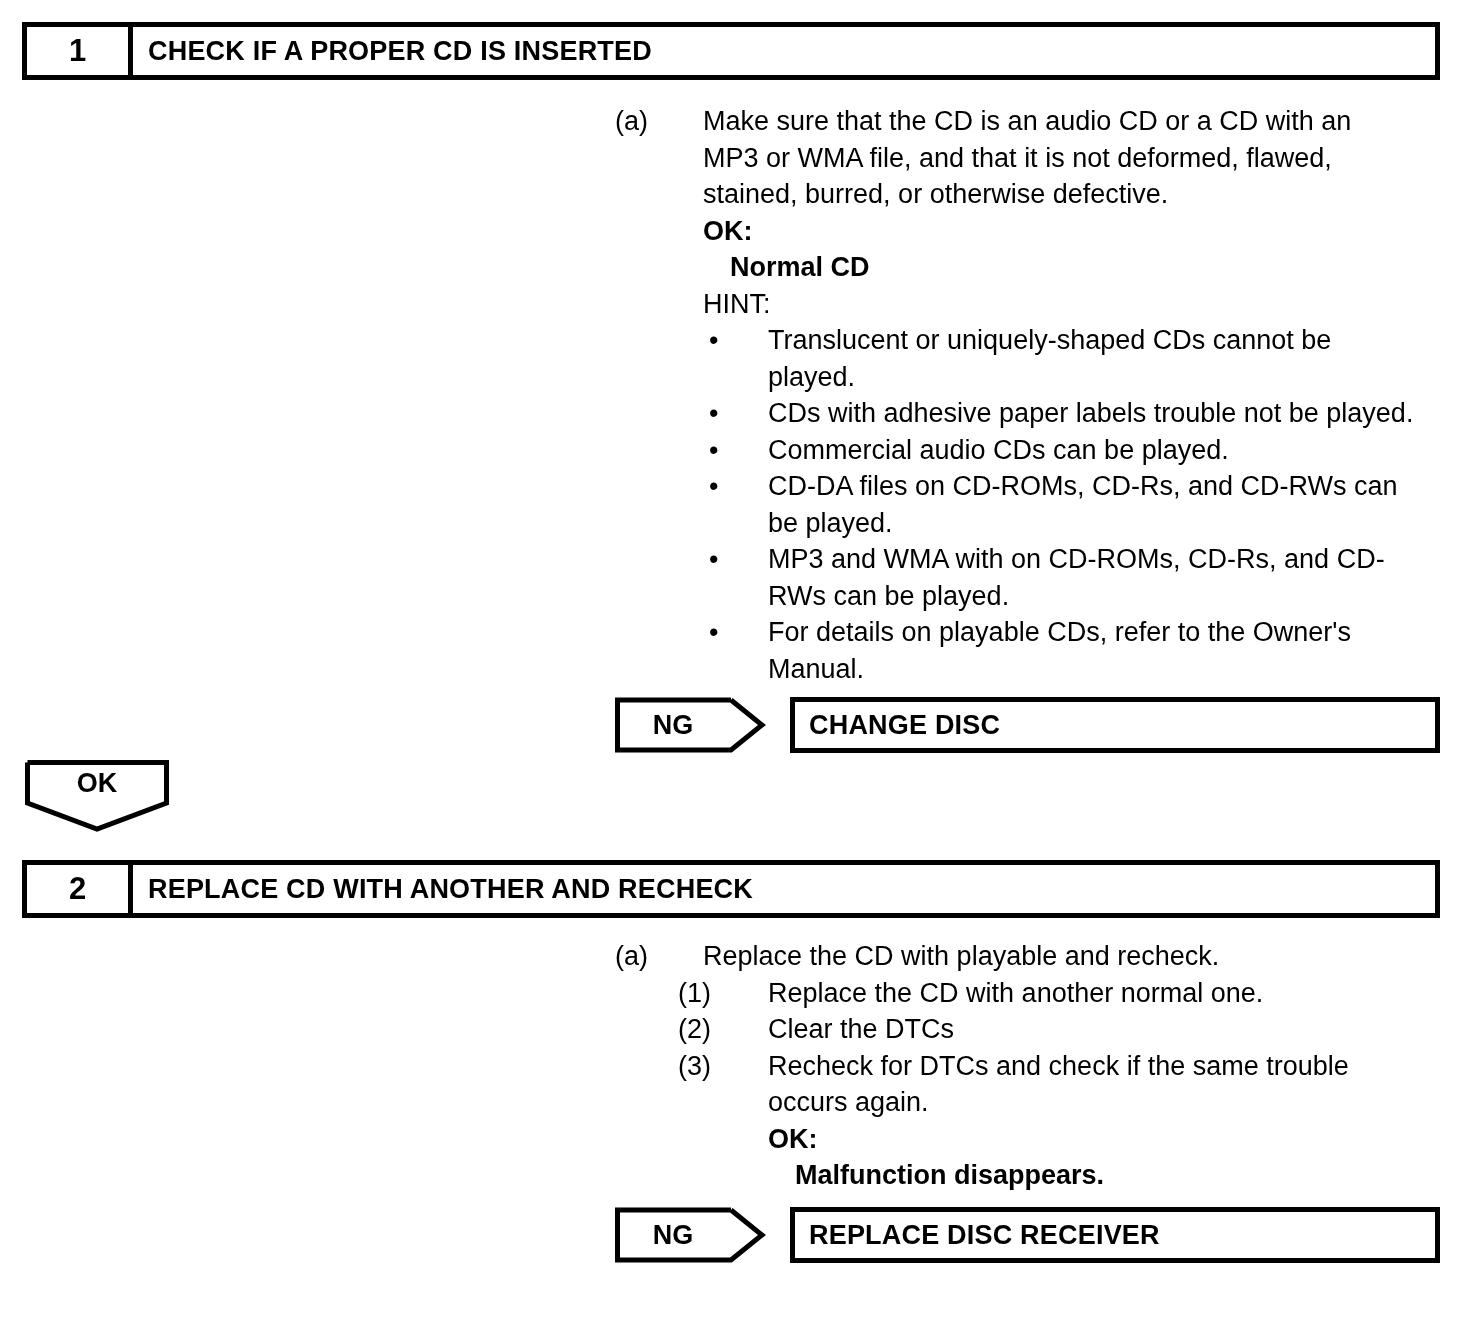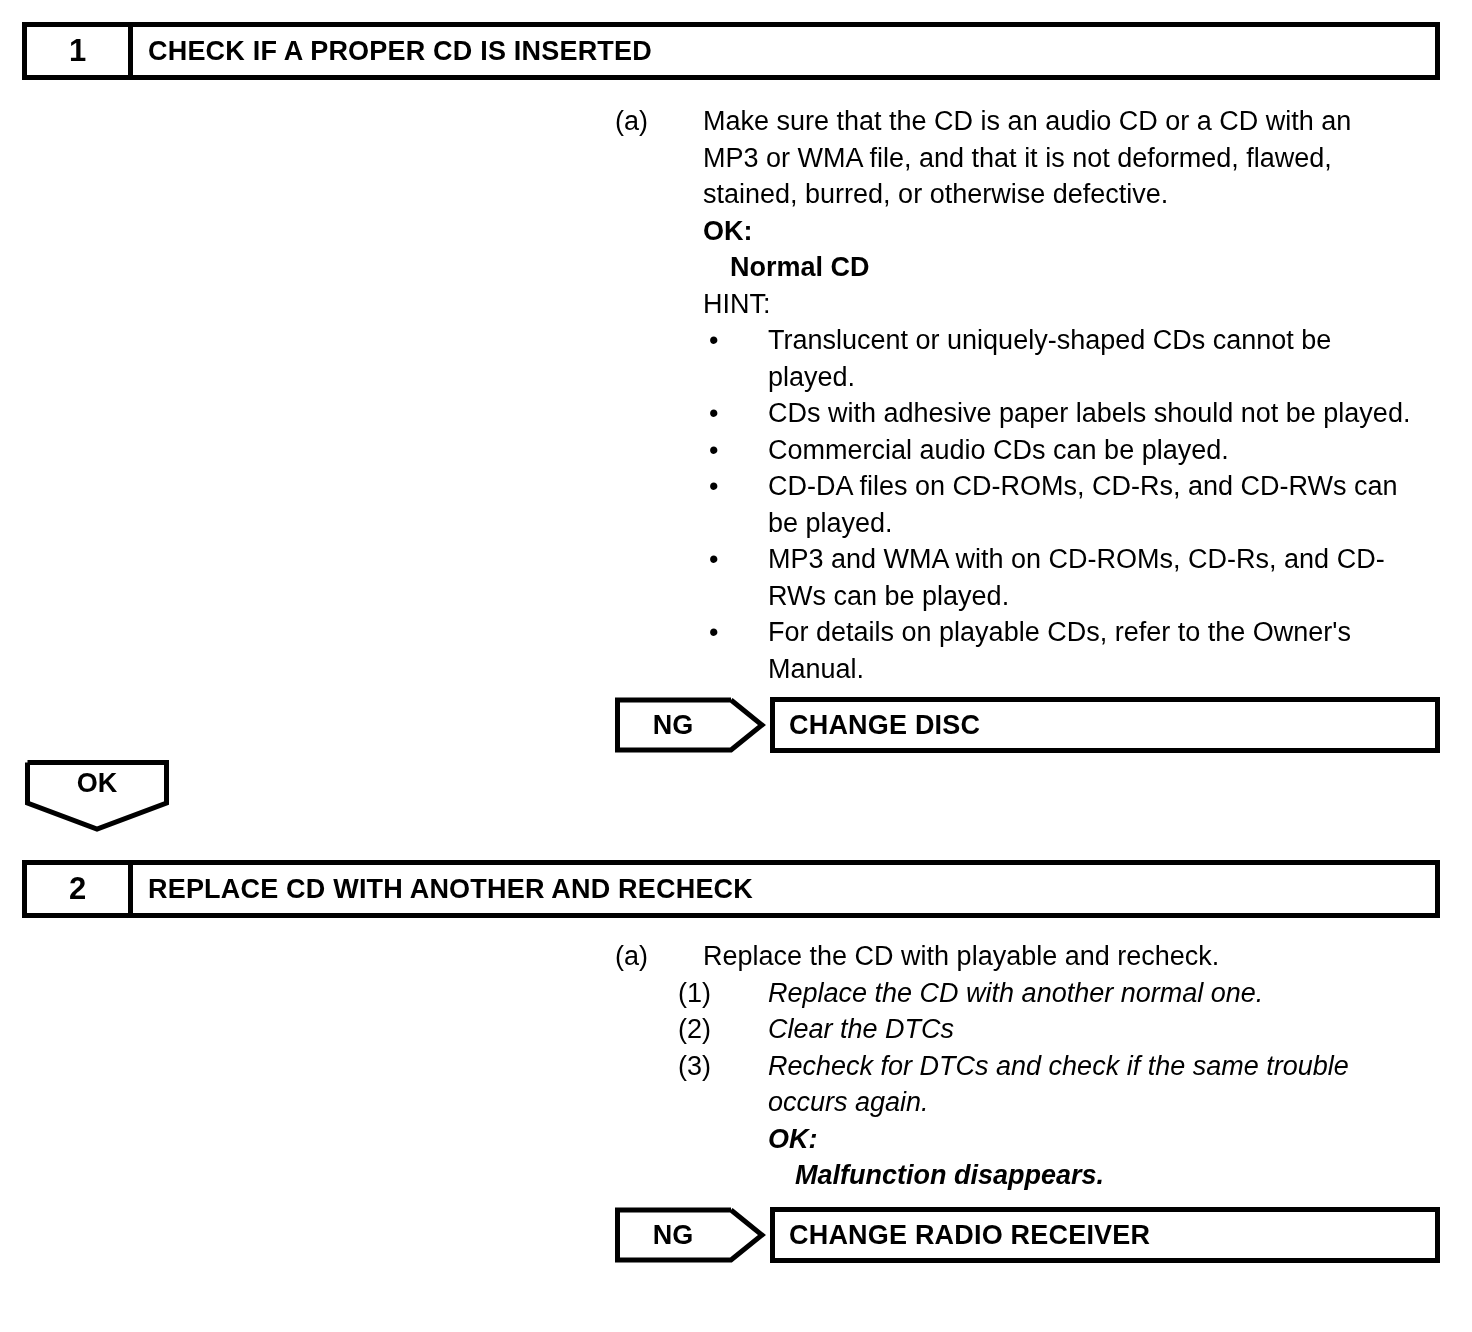--- a/index.html
+++ b/index.html
@@ -108,21 +108,20 @@
     display: flex;
     align-items: flex-start;
   }
   .num-label {
     width: 62px;
     flex: 0 0 62px;
     white-space: nowrap;
   }
   .num-text {
     flex: 1;
-    font-style: italic;
   }
 
   
   .ng-row {
     position: absolute;
     height: 56px;
     border-radius: 9px;
   }
   .ng-arrow {
     position: absolute;
@@ -151,20 +150,21 @@
     top: 0;
     height: 56px;
     border: 5px solid #000;
     box-sizing: border-box;
     display: flex;
     align-items: center;
     padding-left: 14px;
     font-size: 27px;
     font-weight: bold;
     letter-spacing: 0.2px;
+    margin-left: 20px;
   }
 
   
   .ok-pentagon {
     position: absolute;
     width: 144px;
     height: 72px;
   }
   .ok-pentagon svg {
     display: block;
@@ -209,21 +209,21 @@
           <div class="bullet-mark">•</div>
           <div class="bullet-text">
             <div class="line">Translucent or uniquely-shaped CDs cannot be</div>
             <div class="line">played.</div>
           </div>
         </div>
 
         <div class="bullet-row">
           <div class="bullet-mark">•</div>
           <div class="bullet-text">
-            <div class="line">CDs with adhesive paper labels should not be played.</div>
+            <div class="line">CDs with adhesive paper labels trouble not be played.</div>
           </div>
         </div>
 
         <div class="bullet-row">
           <div class="bullet-mark">•</div>
           <div class="bullet-text">
             <div class="line">Commercial audio CDs can be played.</div>
           </div>
         </div>
 
@@ -316,14 +316,14 @@
   </div>
 </div>
 
 <div class="ng-row" style="left:615px; top:1207px; width:825px;">
   <div class="ng-arrow">
     <svg width="152" height="56" viewBox="0 0 152 56">
       <polyline points="116,3 2.5,3 2.5,53 116,53 147,28 116,3" fill="none" stroke="#000" stroke-width="5" stroke-linejoin="miter"></polyline>
     </svg>
   </div>
   <div class="ng-label">NG</div>
-  <div class="result-box" style="left:155px; right:0;">CHANGE RADIO RECEIVER</div>
+  <div class="result-box" style="left:155px; right:0;">REPLACE DISC RECEIVER</div>
 </div>
 
 </body></html>

